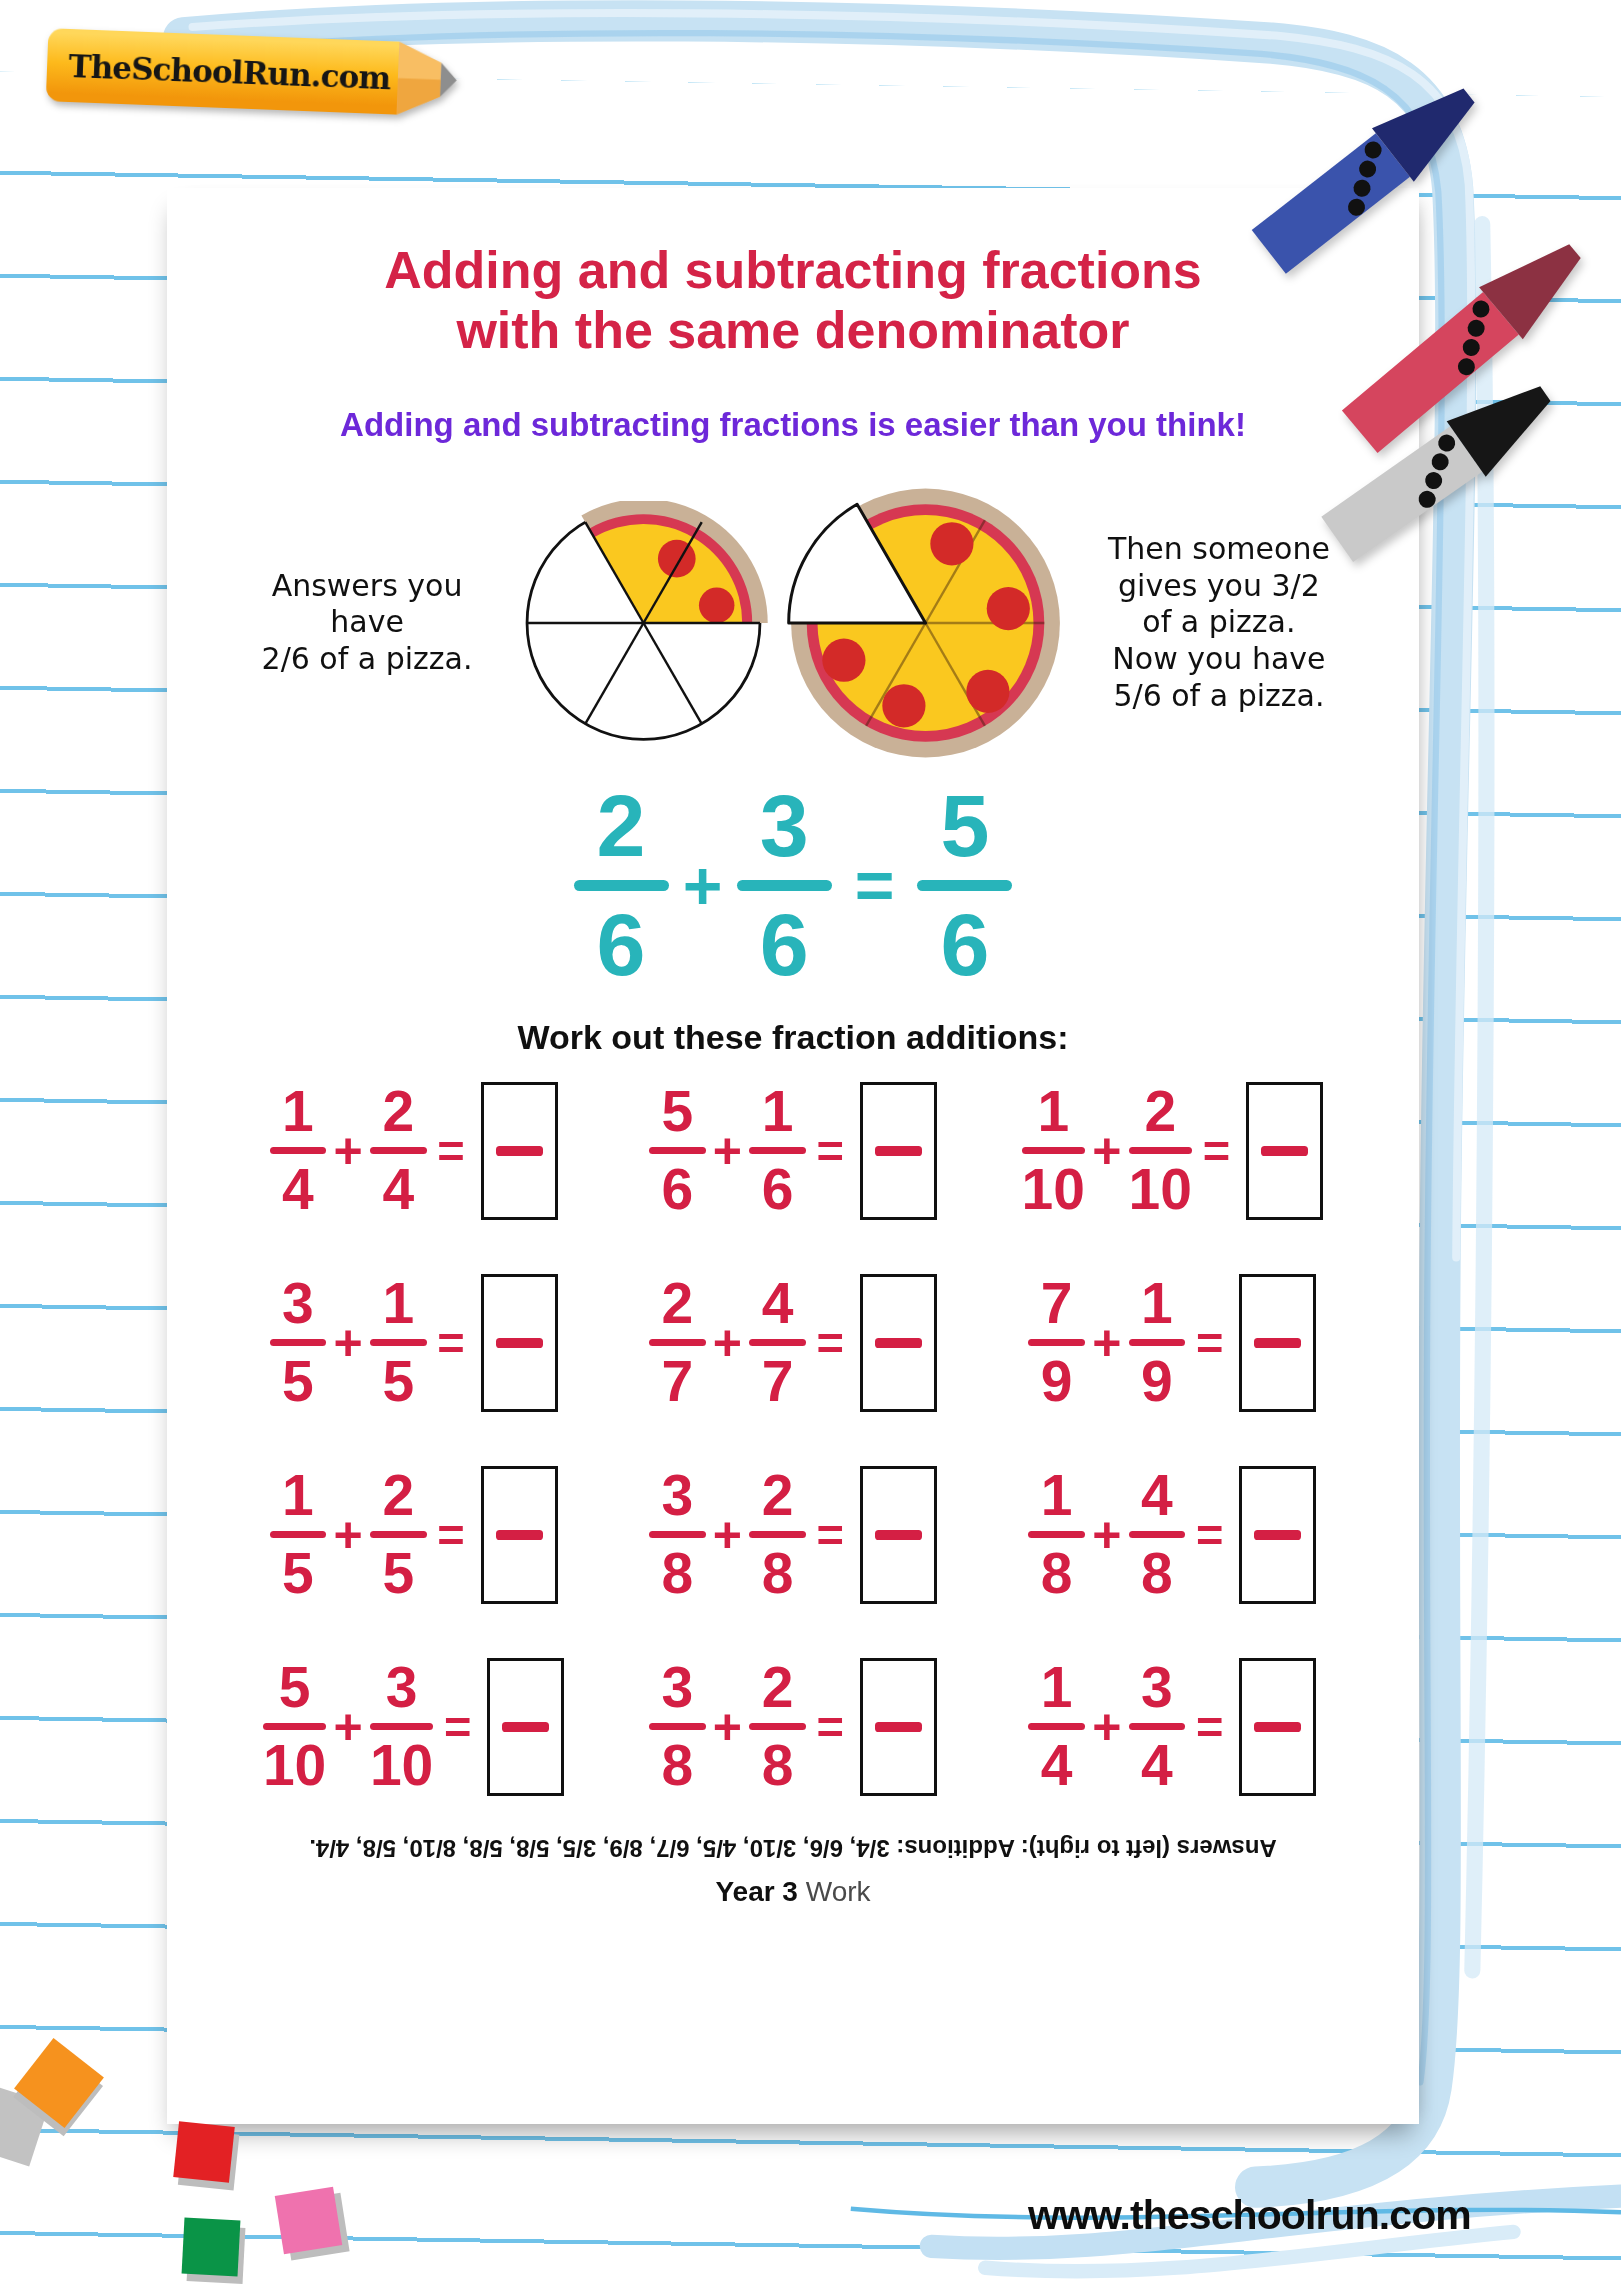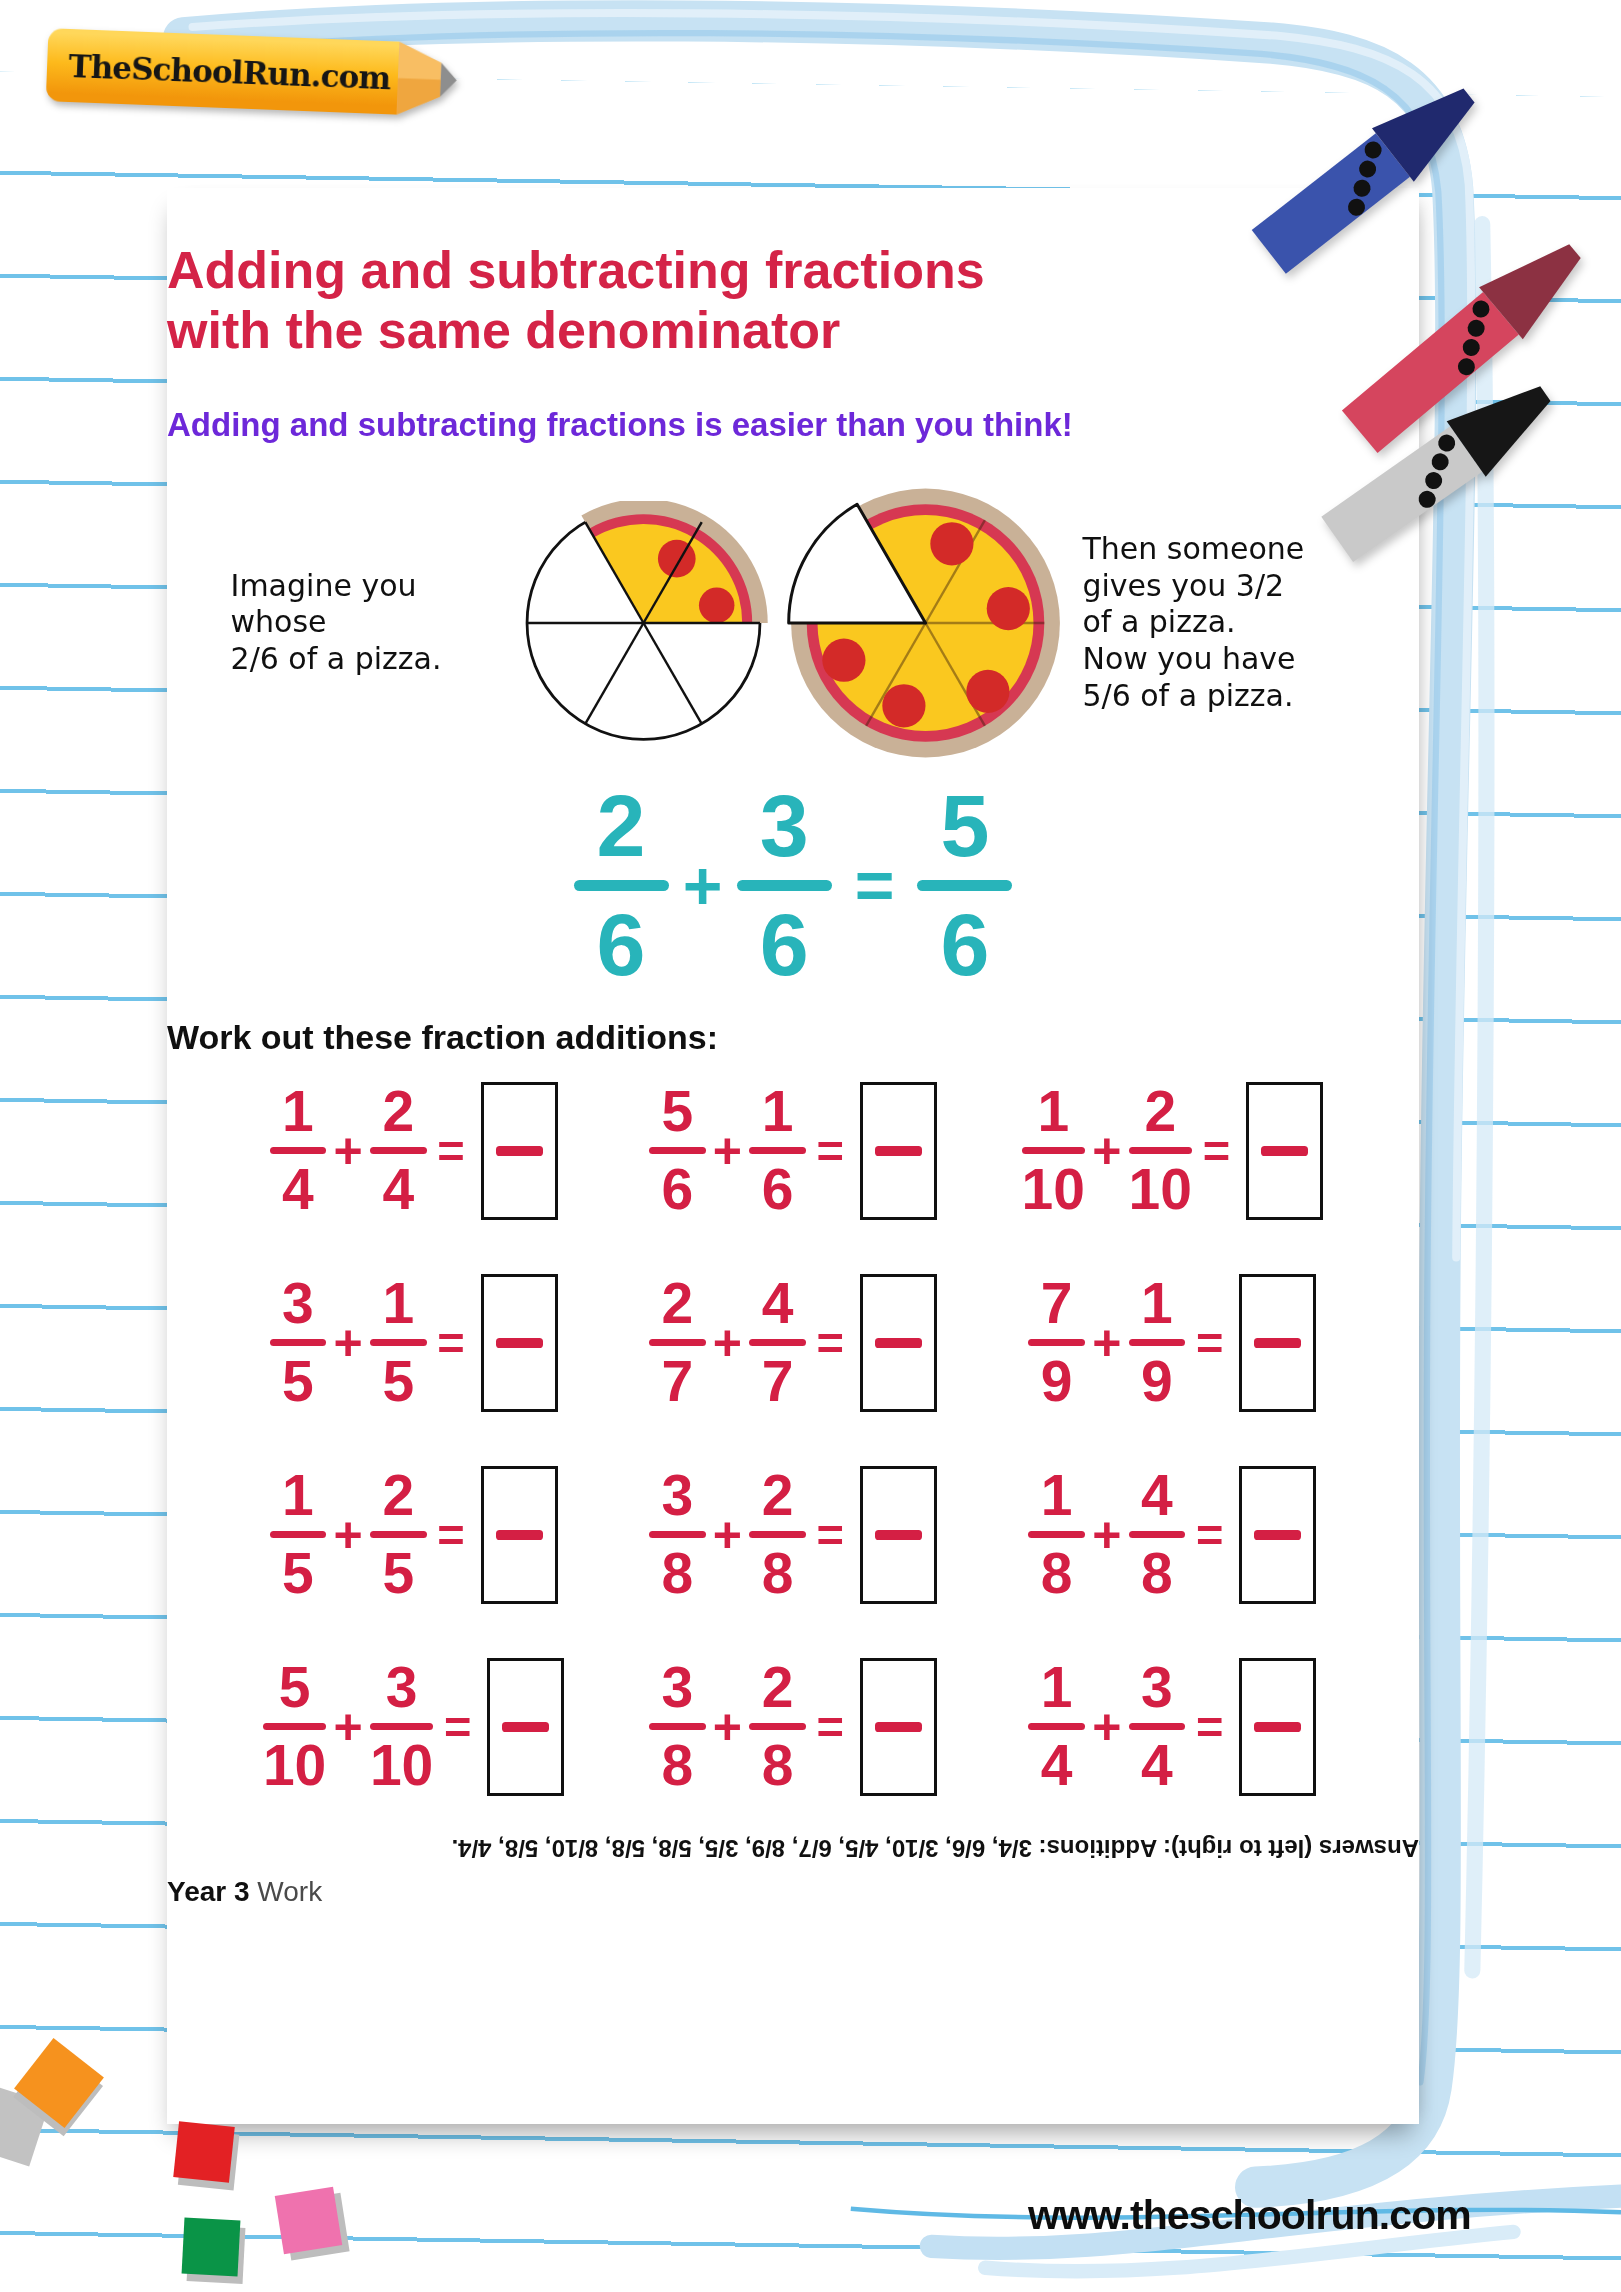--- a/index.html
+++ b/index.html
@@ -14,20 +14,21 @@
       transparent 0 99px,#70C2E9 99px 103px);
     transform:rotate(0.9deg);z-index:0;
   }
   
   .border-svg{position:absolute;left:0;top:0;z-index:1;}
   
   .card{
     position:absolute;left:167px;top:188px;width:1252px;height:1936px;
     background:#ffffff;z-index:2;
     box-shadow:0 16px 23px -7.2px rgba(0,0,0,.33), 10.7px 0 16px -10.7px rgba(0,0,0,.12);
+    text-align:center;
   }
   .title{
     margin-top:52px;font-size:52px;font-weight:bold;color:#D42347;line-height:1.16;
   }
   .subtitle{margin-top:45px;font-size:33px;font-weight:bold;color:#6d28d9;}
   
   .pizza-row{
     margin-top:41px;display:flex;align-items:center;justify-content:center;gap:14.3px;
   }
   .pizza-caption{
@@ -120,21 +121,21 @@
 
   <div class="title">
     <div>Adding and subtracting fractions</div>
     <div>with the same denominator</div>
   </div>
 
   <div class="subtitle">Adding and subtracting fractions is easier than you think!</div>
 
   <div class="pizza-row">
     <div class="pizza-caption">
-      <span>Imagine you whose</span>
+      <span>Answers you have</span>
       <span>2/6 of a pizza.</span>
     </div>
 
     <svg width="251" height="244" viewBox="0 0 220 220">
       <circle cx="110" cy="110" r="105" fill="#ffffff" stroke="#111111" stroke-width="2.5"></circle>
       <path d="M110,110 L54,13 A112,112 0 0 1 222,110 Z" fill="#C9B197"></path>
       <path d="M110,110 L61,25 A98,98 0 0 1 208,110 Z" fill="#D63852"></path>
       <path d="M110,110 L65,33 A89,89 0 0 1 199,110 Z" fill="#FAC81F"></path>
       <circle cx="140" cy="52" r="17" fill="#D32A28"></circle>
       <circle cx="176" cy="94" r="16" fill="#D32A28"></circle>

